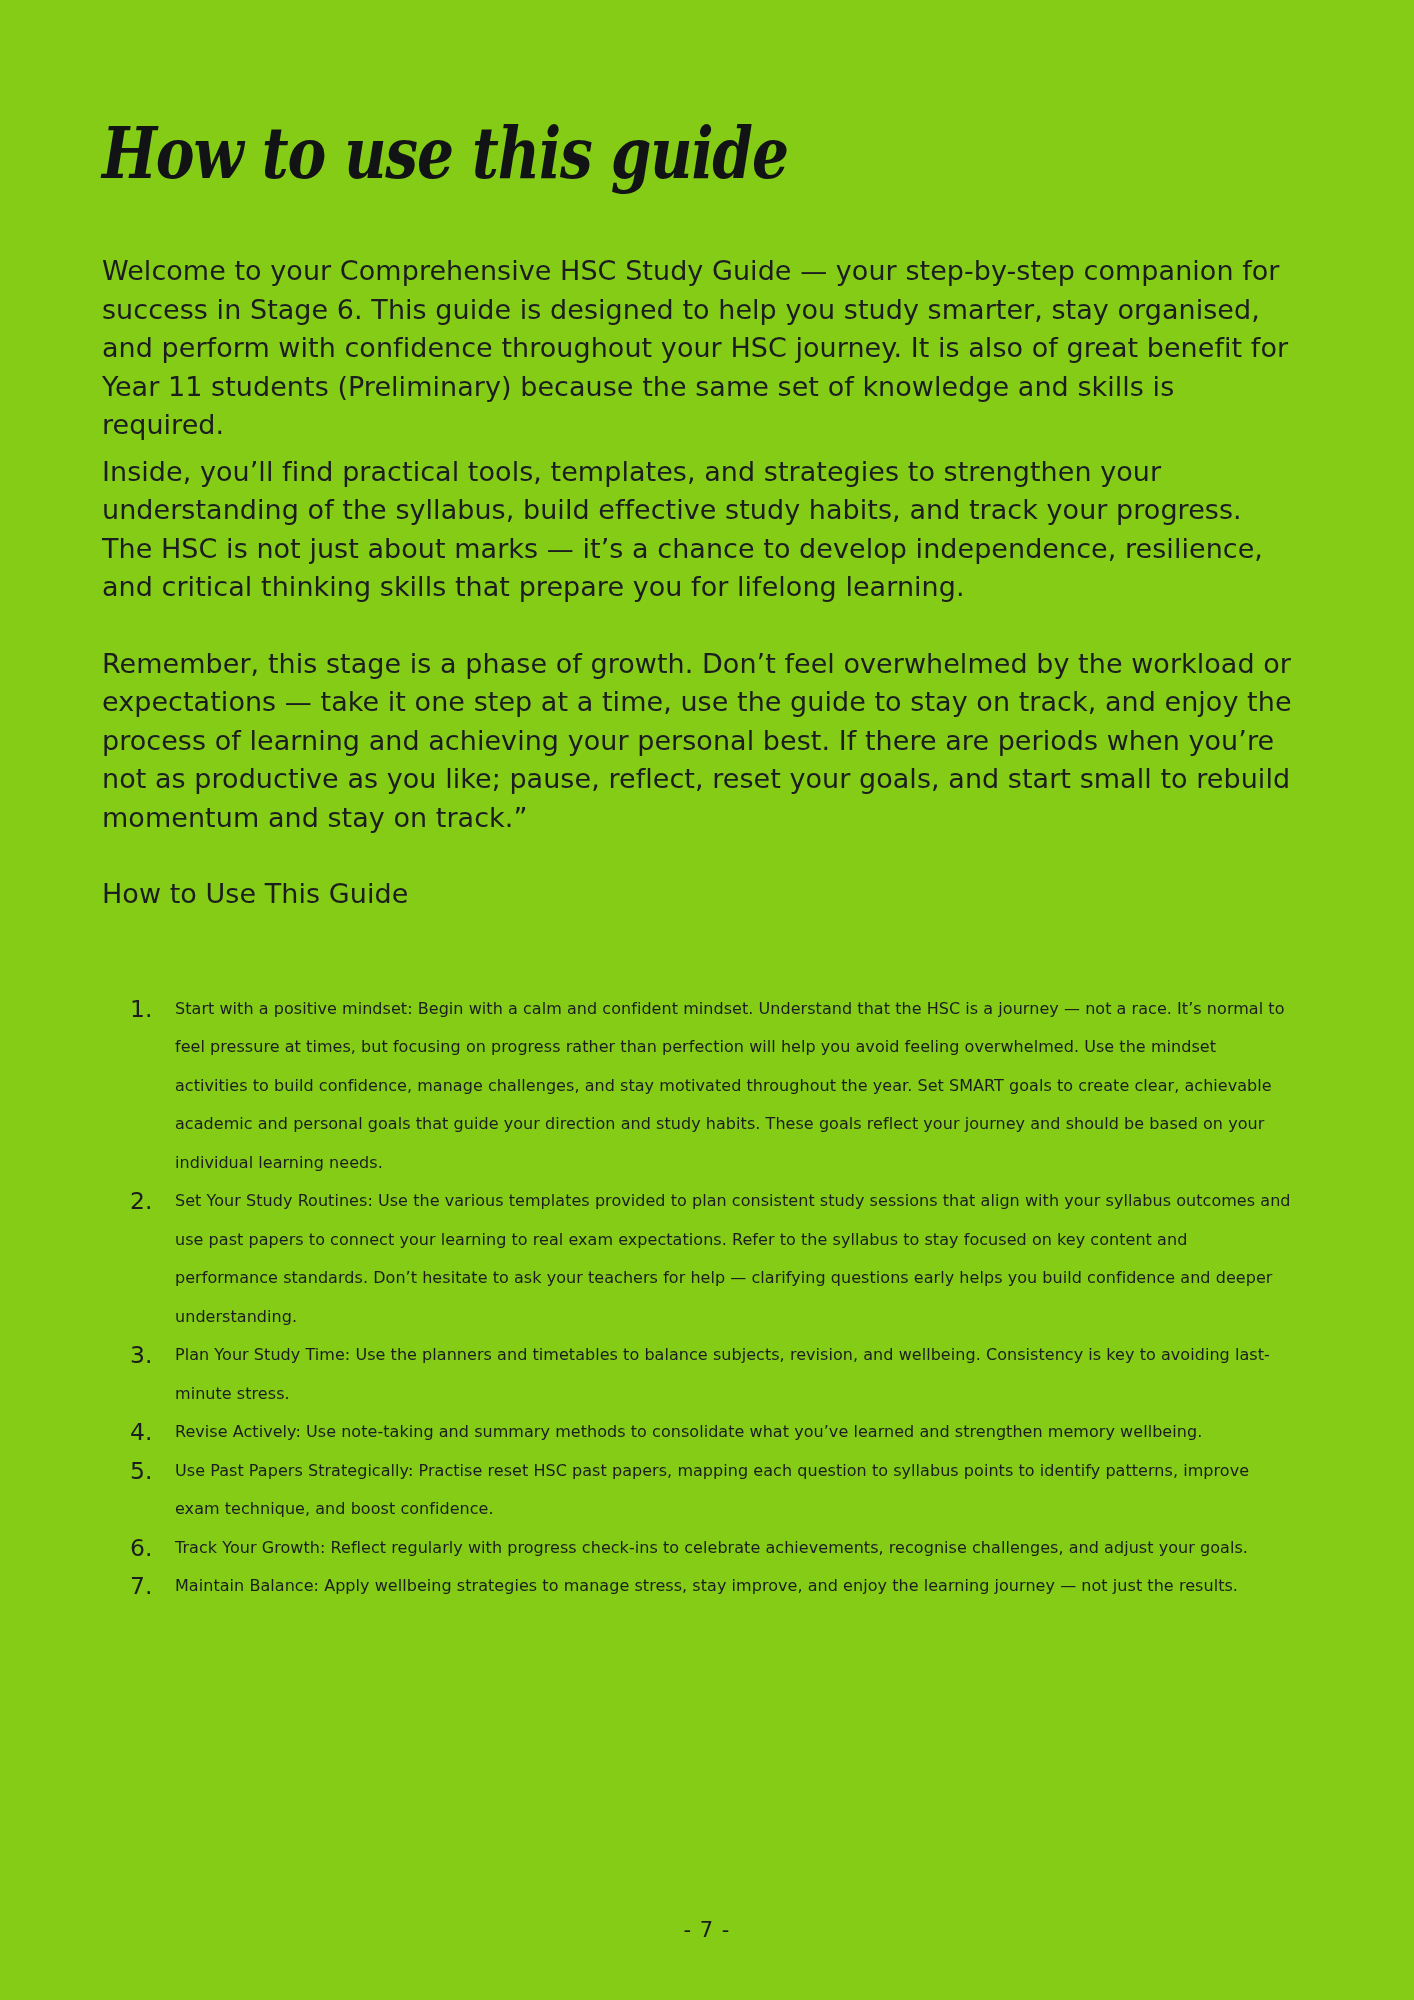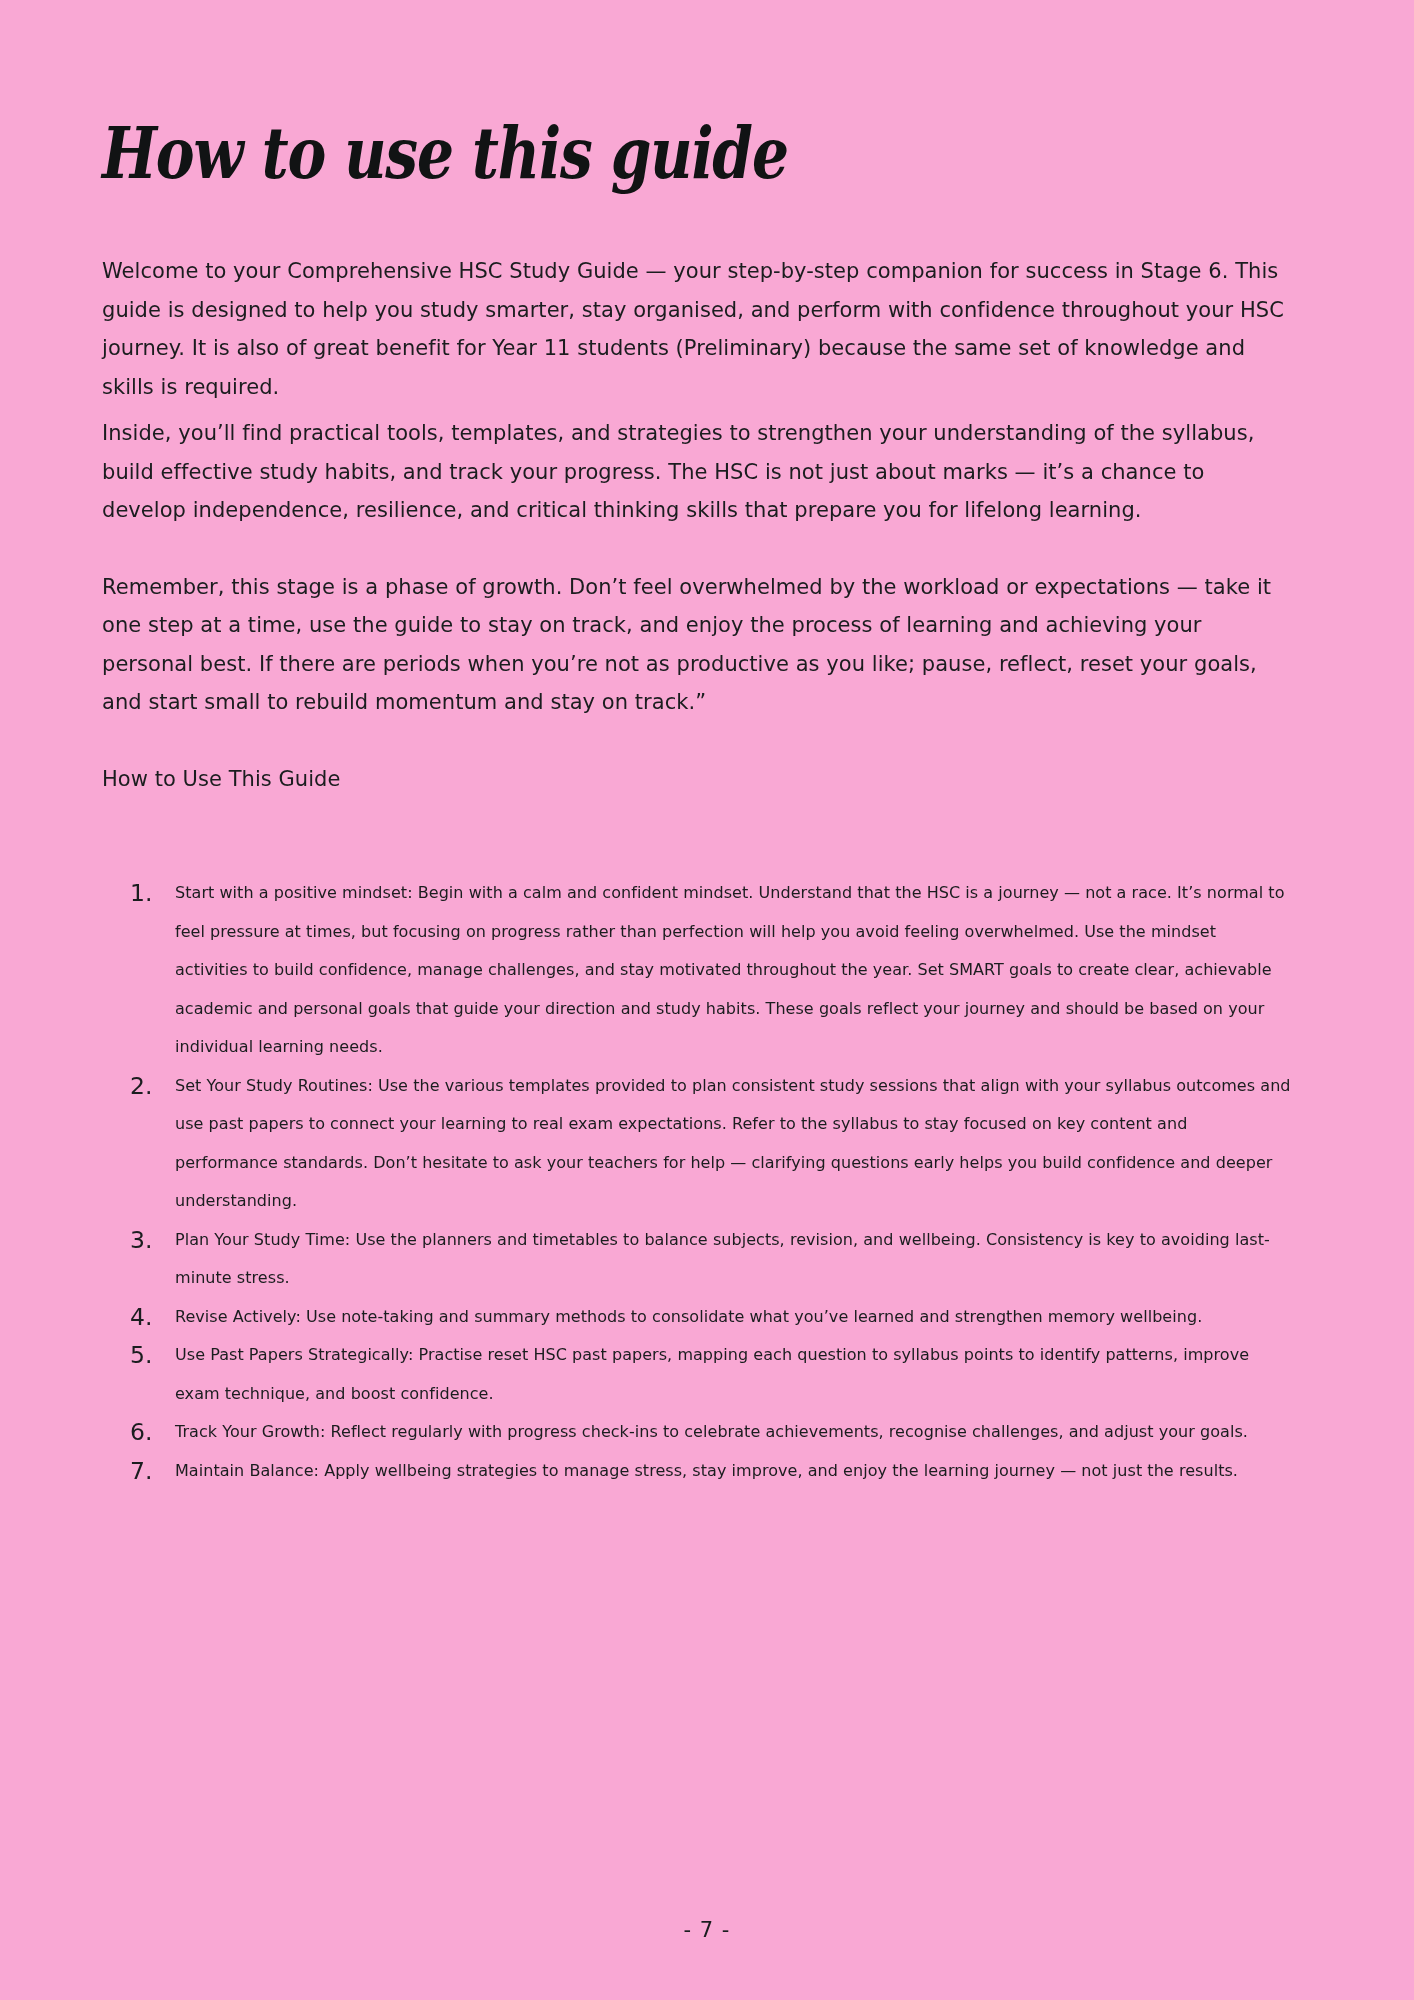--- a/index.html
+++ b/index.html
@@ -13,21 +13,21 @@
     background: #e9efe3;
     font-family: "DejaVu Sans", sans-serif;
     color: #16181a;
     overflow: hidden;
     position: relative;
   }
 
   .page {
     position: absolute;
     inset: 0;
-    background: #f9a8d4;
+    background: #84cc16;
     box-sizing: border-box;
     padding: 8px;
   }
 
   .content {
     position: absolute;
     left: 102px;
     top: 0;
     width: 1190px;
   }
@@ -47,21 +47,21 @@
     transform-origin: left center;
     white-space: nowrap;
   }
 
   
   .body-block {
     margin-top: 63px;
   }
 
   .para {
-    font-size: 21px;
+    font-size: 27px;
     line-height: 38.5px;
     color: #1b1d1f;
     margin: 0;
     letter-spacing: 0.05px;
     font-weight: 400;
   }
 
   .para + .para {
     margin-top: 8px;
   }

